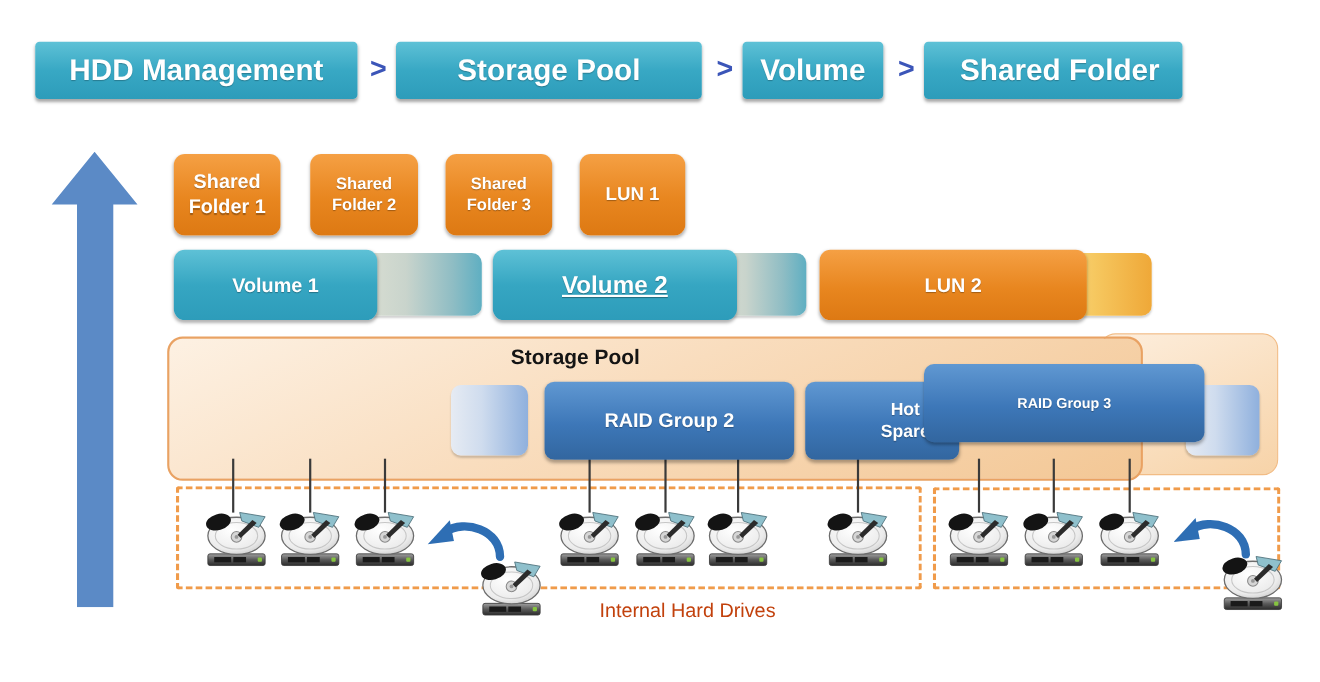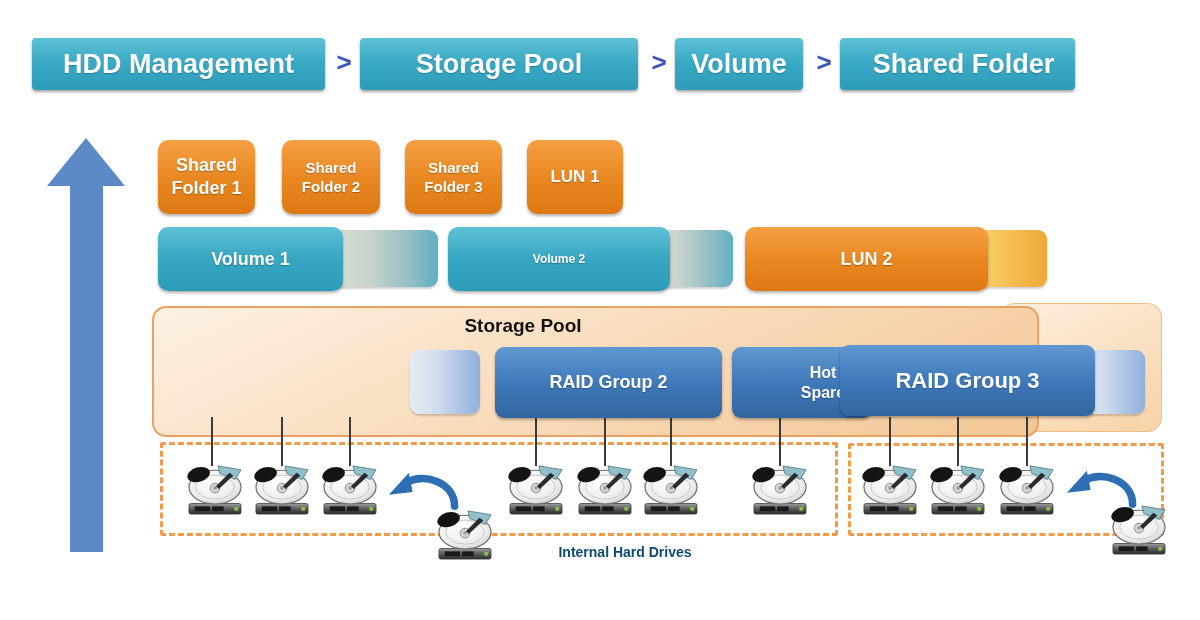--- a/index.html
+++ b/index.html
@@ -30,21 +30,21 @@
         background:linear-gradient(155deg,#fdf1e3 0%,#f9ddbe 45%,#f3c795 100%);}
   .pool-ext{position:absolute;left:1000px;top:303px;width:160px;height:127px;border-radius:14px;
         border:1px solid #f2bc85;z-index:0;
         background:linear-gradient(155deg,#fdeedd 0%,#f7d3a8 100%);}
   .pool-title{position:absolute;left:398px;top:315px;width:250px;text-align:center;
         color:#141414;font-weight:bold;font-size:19px;z-index:3;}
   
   .dashed{position:absolute;border:3px dashed #f09b4a;border-radius:3px;z-index:1;background:transparent;}
   .conn{position:absolute;width:2px;background:#3a3a3a;top:417px;height:49px;z-index:2;}
   .hdd{position:absolute;width:58px;height:54px;z-index:4;}
-  .caption{position:absolute;color:#0c4a6e;font-weight:bold;font-size:14px;line-height:1.35;z-index:4;}
+  .caption{position:absolute;color:#c2410c;font-weight:normal;font-size:18px;line-height:1.35;z-index:4;}
   .curve{position:absolute;z-index:5;}
 </style>
 </head>
 <body>
 
 <div id="canvas">
 
   <svg width="0" height="0" style="position:absolute" aria-hidden="true">
     <defs>
       <linearGradient id="gbase" x1="0" y1="0" x2="0" y2="1">
@@ -109,41 +109,41 @@
   </div>
   <div class="box orange" style="left:527px;top:140px;width:96px;height:74px;font-size:17px;">
     <span>LUN 1</span>
   </div>
 
   <div class="strip strip-teal" style="left:332px;top:230px;width:106px;height:57px;"></div>
   <div class="box teal" style="left:158px;top:227px;width:185px;height:64px;font-size:18px;">
     <span>Volume 1</span>
   </div>
   <div class="strip strip-teal" style="left:648px;top:230px;width:85px;height:57px;"></div>
-  <div class="box teal" style="left:448px;top:227px;width:222px;height:64px;font-size:12px;">
+  <div class="box teal" style="left:448px;top:227px;width:222px;height:64px;font-size:22px;text-decoration:underline;">
     <span>Volume 2</span>
   </div>
   <div class="strip strip-orange" style="left:952px;top:230px;width:95px;height:57px;"></div>
   <div class="box orange" style="left:745px;top:227px;width:243px;height:64px;font-size:18px;">
     <span>LUN 2</span>
   </div>
 
   <div class="pool-ext"></div>
   <div class="pool"></div>
   <div class="pool-title">Storage Pool</div>
 
   <div class="strip strip-blue" style="left:410px;top:350px;width:70px;height:64px;z-index:2;"></div>
   <div class="box blue" style="left:495px;top:347px;width:227px;height:71px;font-size:18px;">
     <span>RAID Group 2</span>
   </div>
   <div class="box blue" style="left:732px;top:347px;width:98px;height:71px;font-size:16px;line-height:1.25;padding-left:42px;">
     <span style="width:55px;">Hot Spare</span>
   </div>
   <div class="strip strip-blue" style="left:1078px;top:350px;width:67px;height:64px;z-index:2;"></div>
-  <div class="box blue" style="left:840px;top:345px;width:255px;height:71px;font-size:22px;">
+  <div class="box blue" style="left:840px;top:331px;width:255px;height:71px;font-size:13px;">
     <span>RAID Group 3</span>
   </div>
 
   <div class="conn" style="left:211px;"></div>
   <div class="conn" style="left:281px;"></div>
   <div class="conn" style="left:349px;"></div>
   <div class="conn" style="left:535px;"></div>
   <div class="conn" style="left:604px;"></div>
   <div class="conn" style="left:670px;"></div>
   <div class="conn" style="left:779px;"></div>

